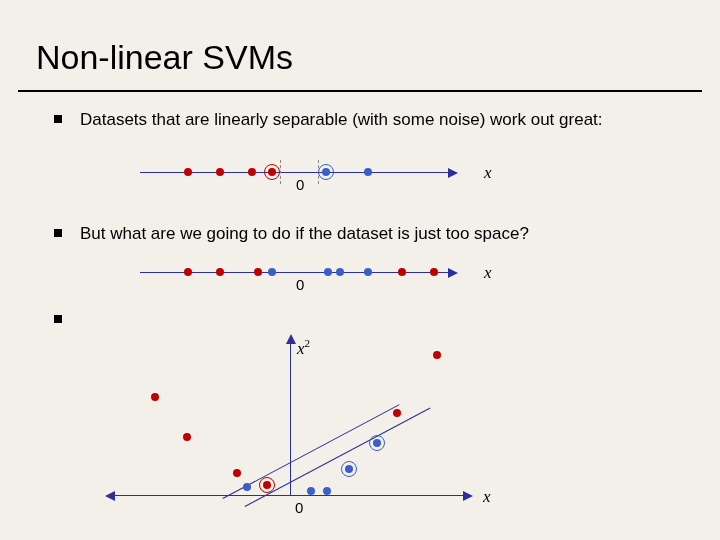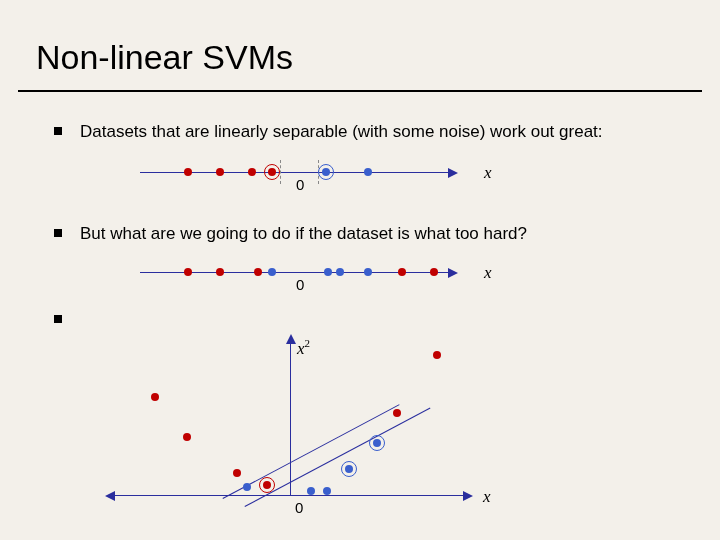--- a/index.html
+++ b/index.html
@@ -137,21 +137,21 @@
   }
 </style>
 </head>
 <body>
 
 <div class="slide">
 
   <div class="title">Non-linear SVMs</div>
   <div class="hr"></div>
 
-  <div class="bullet-row" style="left:54px; top:122px; width:620px;">
+  <div class="bullet-row" style="left:54px; top:110px; width:620px;">
     <div class="bullet-sq"></div>
     <div class="bullet-text">Datasets that are linearly separable (with some noise) work out great:</div>
   </div>
 
   <div class="fig" style="left:140px; top:158px; width:360px; height:40px;">
     <div class="axis-h" style="left:0; top:14px; width:310px;"></div>
     <div class="arrow-r" style="left:308px; top:9.5px;"></div>
 
     <div class="vdash" style="left:140px; top:2px; height:24px;"></div>
     <div class="vdash" style="left:178px; top:2px; height:24px;"></div>
@@ -165,21 +165,21 @@
     <div class="pt-blue" style="left:186px; top:14px;"></div>
     <div class="ring-blue" style="left:186px; top:14px;"></div>
     <div class="pt-blue" style="left:228px; top:14px;"></div>
 
     <div class="tick-label" style="left:156px; top:18px;">0</div>
     <div class="axis-label" style="left:344px; top:5px;">x</div>
   </div>
 
   <div class="bullet-row" style="left:54px; top:224px; width:620px;">
     <div class="bullet-sq"></div>
-    <div class="bullet-text">But what are we going to do if the dataset is what too hard?</div>
+    <div class="bullet-text">But what are we going to do if the dataset is just too space?</div>
   </div>
 
   <div class="fig" style="left:140px; top:258px; width:360px; height:40px;">
     <div class="axis-h" style="left:0; top:14px; width:310px;"></div>
     <div class="arrow-r" style="left:308px; top:9.5px;"></div>
 
     <div class="pt-red" style="left:48px; top:14px;"></div>
     <div class="pt-red" style="left:80px; top:14px;"></div>
     <div class="pt-red" style="left:118px; top:14px;"></div>
 

